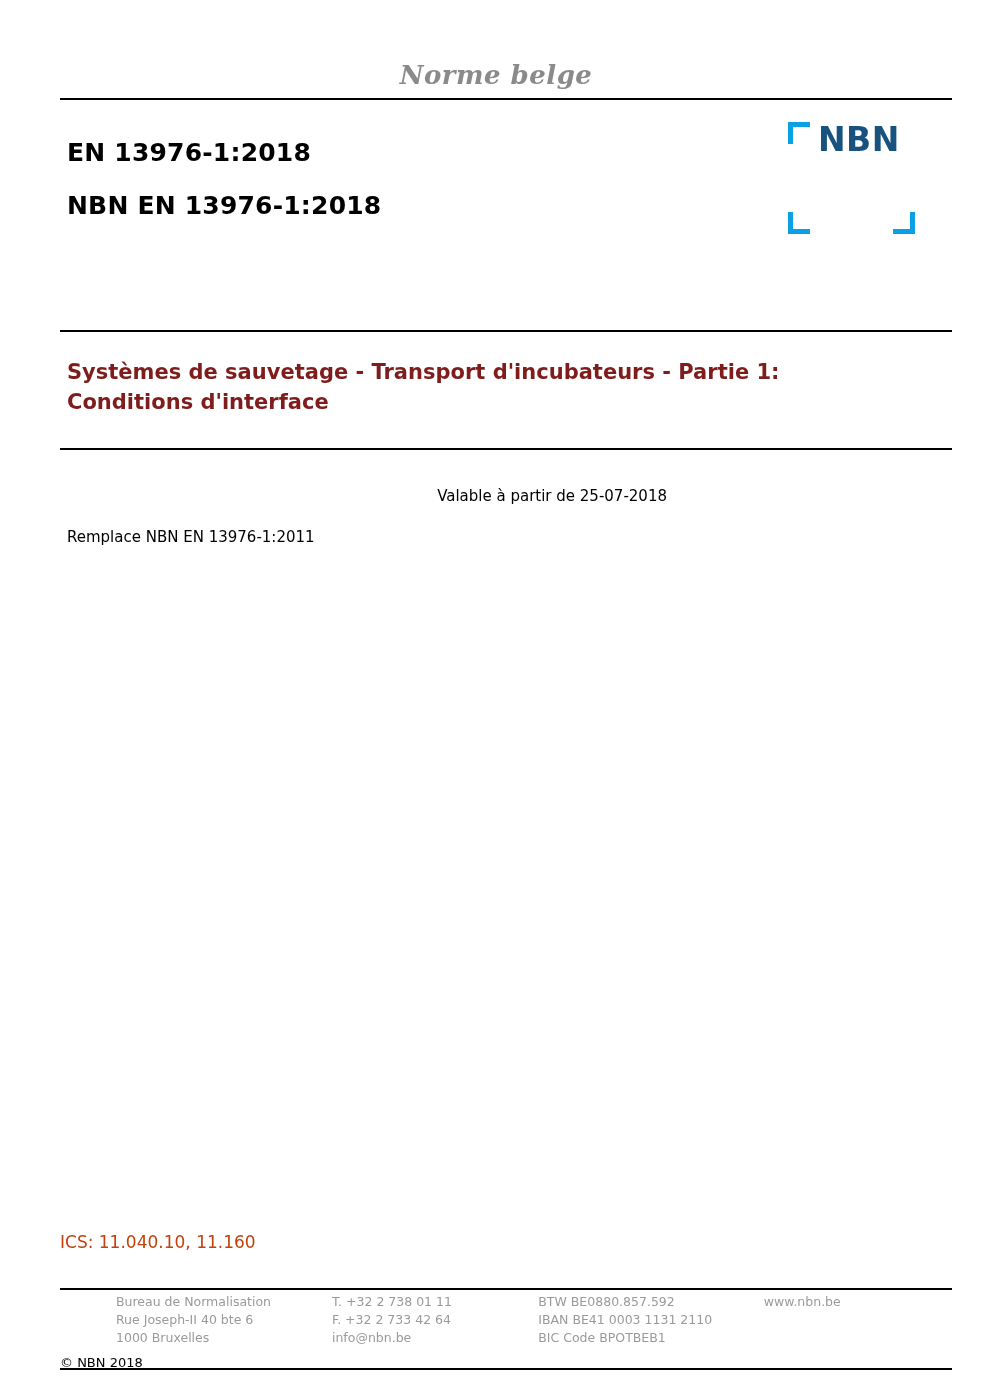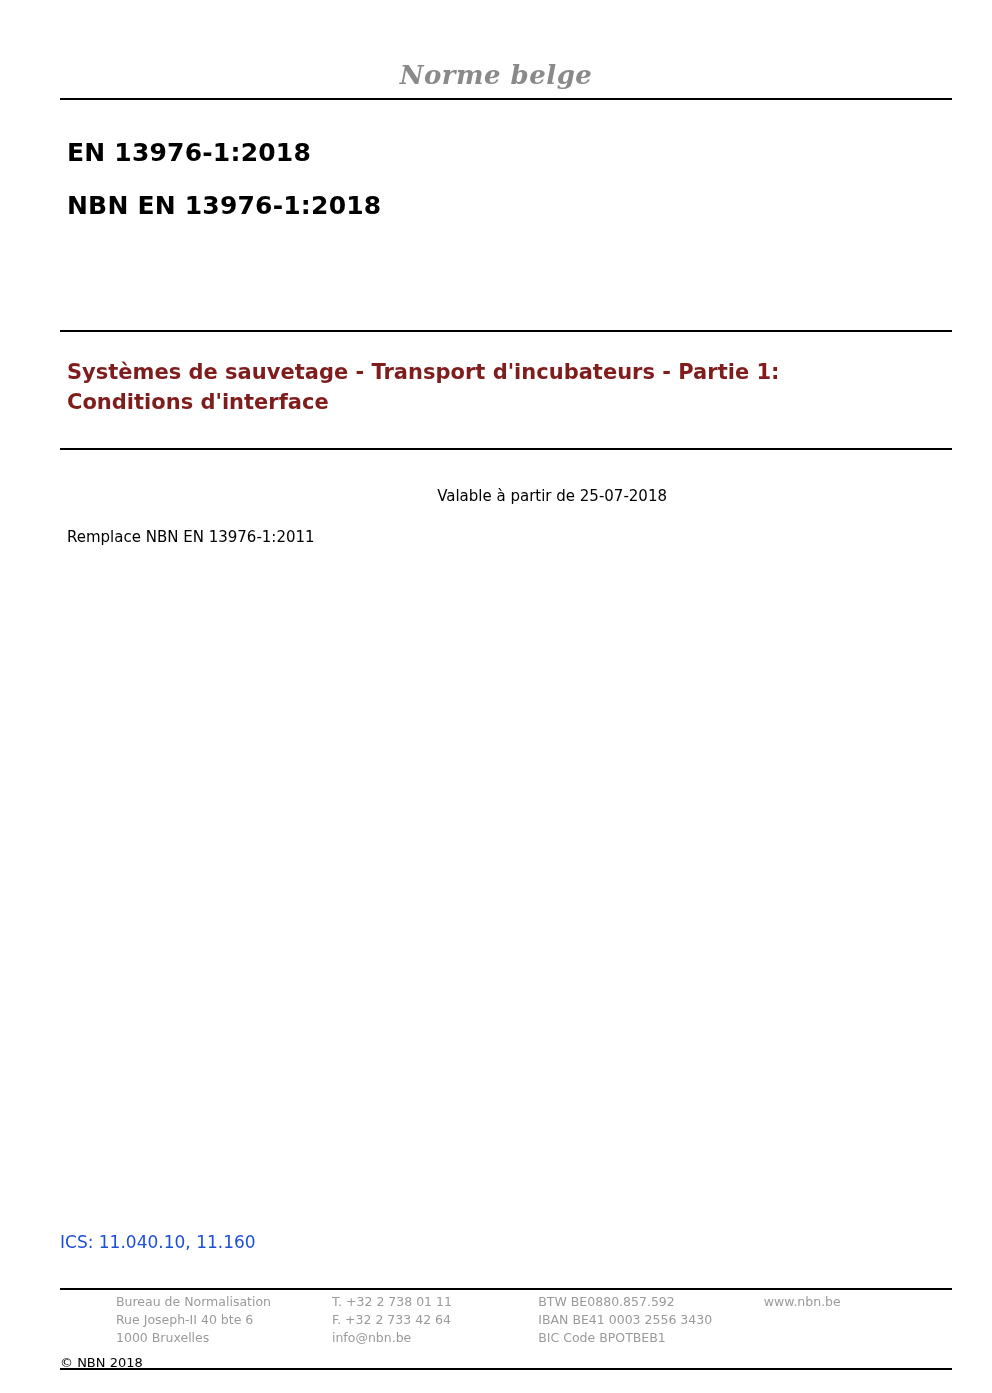--- a/index.html
+++ b/index.html
@@ -131,21 +131,21 @@
   }
   .meta-valid { top: 487px; text-align: right; }
   .meta-replaces { top: 528px; }
 
   
   .ics {
     position: absolute;
     top: 1232px;
     left: 60px;
     font-size: 17px;
-    color: #1d4ed8;
+    color: #c2410c;
   }
 
   
   .footer {
     position: absolute;
     top: 1293px;
     left: 116px;
     width: 830px;
     display: flex;
     font-size: 12.5px;
@@ -175,20 +175,26 @@
 
   <div class="doc-kind">Norme belge</div>
 
   <div class="rule rule-top"></div>
 
   <div class="std-numbers">
     <div class="std-line">EN 13976-1:2018</div>
     <div class="std-line">NBN EN 13976-1:2018</div>
   </div>
 
+  <div class="logo-block">
+    <span class="corner corner-tl"></span>
+    <span class="corner corner-bl"></span>
+    <span class="corner corner-br"></span>
+    <span class="logo-word">NBN</span>
+  </div>
 
   <div class="rule rule-mid"></div>
 
   <div class="doc-title">Systèmes de sauvetage - Transport d'incubateurs - Partie 1: Conditions d'interface</div>
 
   <div class="rule rule-title-bottom"></div>
 
   <div class="meta meta-valid">Valable à partir de 25-07-2018</div>
   <div class="meta meta-replaces">Remplace NBN EN 13976-1:2011</div>
 
@@ -202,21 +208,21 @@
       <div class="footer-line">Rue Joseph-II 40 bte 6</div>
       <div class="footer-line">1000 Bruxelles</div>
     </div>
     <div class="footer-col footer-col-2">
       <div class="footer-line">T. +32 2 738 01 11</div>
       <div class="footer-line">F. +32 2 733 42 64</div>
       <div class="footer-line">info@nbn.be</div>
     </div>
     <div class="footer-col footer-col-3">
       <div class="footer-line">BTW BE0880.857.592</div>
-      <div class="footer-line">IBAN BE41 0003 2556 3430</div>
+      <div class="footer-line">IBAN BE41 0003 1131 2110</div>
       <div class="footer-line">BIC Code BPOTBEB1</div>
     </div>
     <div class="footer-col footer-col-4">
       <div class="footer-line">www.nbn.be</div>
     </div>
   </div>
 
   <div class="rule rule-bottom"></div>
 
   <div class="copyright">© NBN 2018</div>

